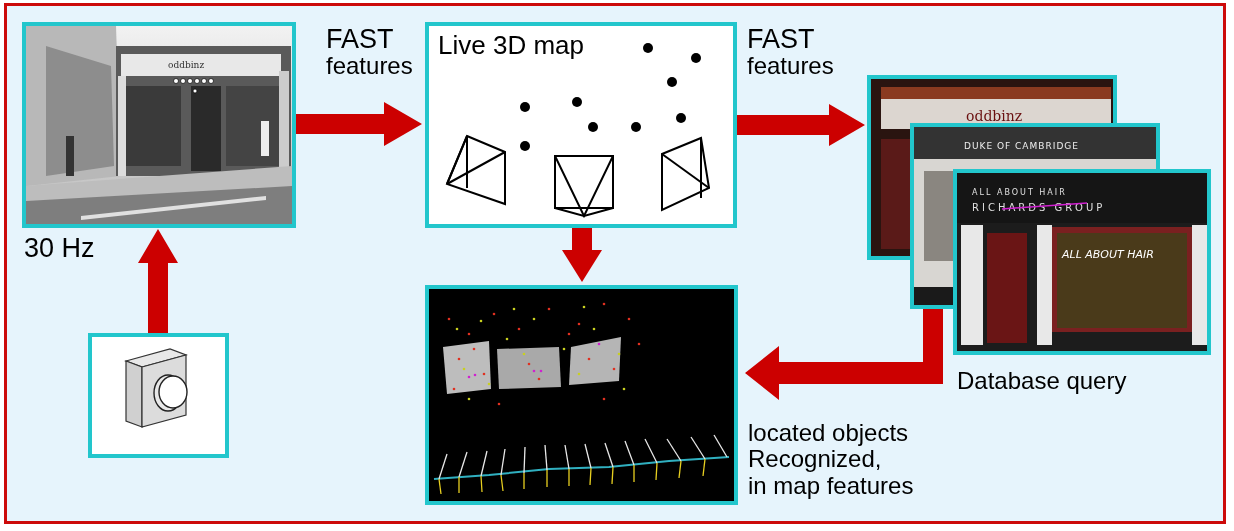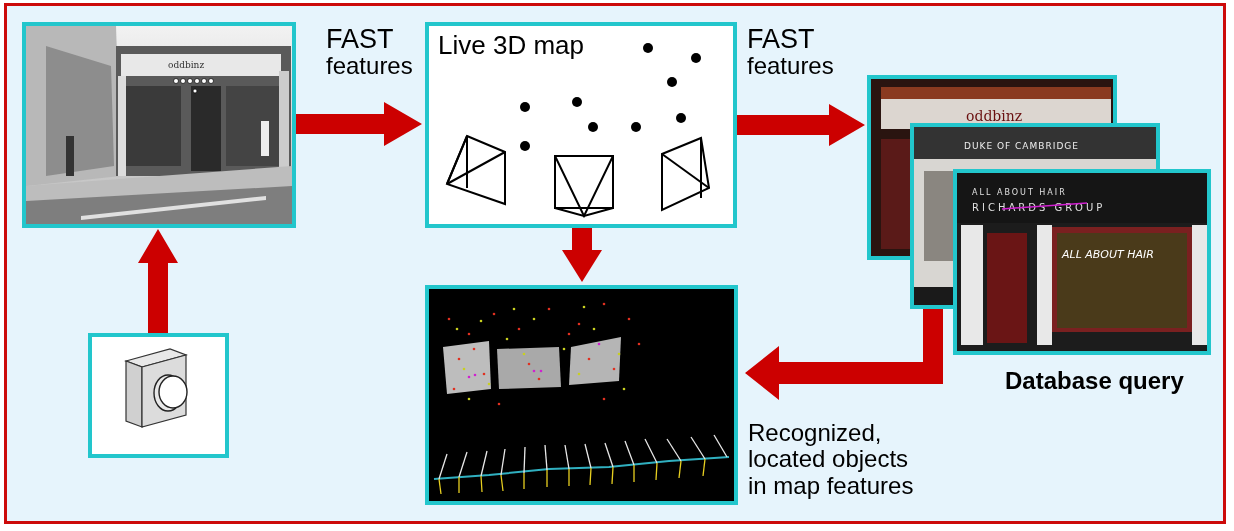--- a/index.html
+++ b/index.html
@@ -138,23 +138,24 @@
     <rect x="4" y="52" width="22" height="120" fill="#e8e8e8"></rect>
     <rect x="30" y="60" width="40" height="110" fill="#6a1515"></rect>
     <rect x="80" y="52" width="15" height="120" fill="#e8e8e8"></rect>
     <rect x="95" y="54" width="140" height="105" fill="#7a2020"></rect>
     <rect x="100" y="60" width="130" height="95" fill="#4a3a1a"></rect>
     <rect x="235" y="52" width="15" height="120" fill="#e8e8e8"></rect>
     <text x="105" y="85" font-size="11" fill="#fff" font-family="DejaVu Sans, sans-serif" font-style="italic">ALL ABOUT HAIR</text>
   </svg>
 </div>
 
-<div class="lbl med" style="left:1005px;top:368px;font-weight:bold;">Database query</div>
+<div class="lbl med" style="left:957px;top:368px;">Database query</div>
 
 <div class="lbl big" style="left:24px;top:234px;">
+  <div>30 Hz</div>
 </div>
 
 <svg class="arrow" style="left:136px;top:229px;" width="44" height="104" viewBox="0 0 44 104">
     <polygon points="22,0 42,34 32,34 32,104 12,104 12,34 2,34" fill="#cc0000"></polygon>
   </svg>
 
 <div class="box" style="left:88px;top:333px;width:141px;height:125px;background:#fff;">
   <svg width="133" height="117" viewBox="0 0 133 117">
     <polygon points="34,24 78,12 94,18 50,30" fill="#e8e8e8" stroke="#333" stroke-width="1.2"></polygon>
     <polygon points="34,24 50,30 50,90 34,84" fill="#d0d0d0" stroke="#333" stroke-width="1.2"></polygon>
@@ -245,16 +246,16 @@
         <line x1="184" y1="178" x2="183" y2="195"></line>
         <line x1="205" y1="176" x2="205" y2="193"></line>
         <line x1="228" y1="174" x2="227" y2="191"></line>
         <line x1="252" y1="172" x2="250" y2="189"></line>
         <line x1="276" y1="170" x2="274" y2="187"></line>
     </g>
   </svg>
 </div>
 
 <div class="lbl med" style="left:748px;top:420px;line-height:1.1;">
+  <div>located objects</div>
   <div>Recognized,</div>
-  <div>located objects</div>
   <div>in map features</div>
 </div>
 
 </body></html>

